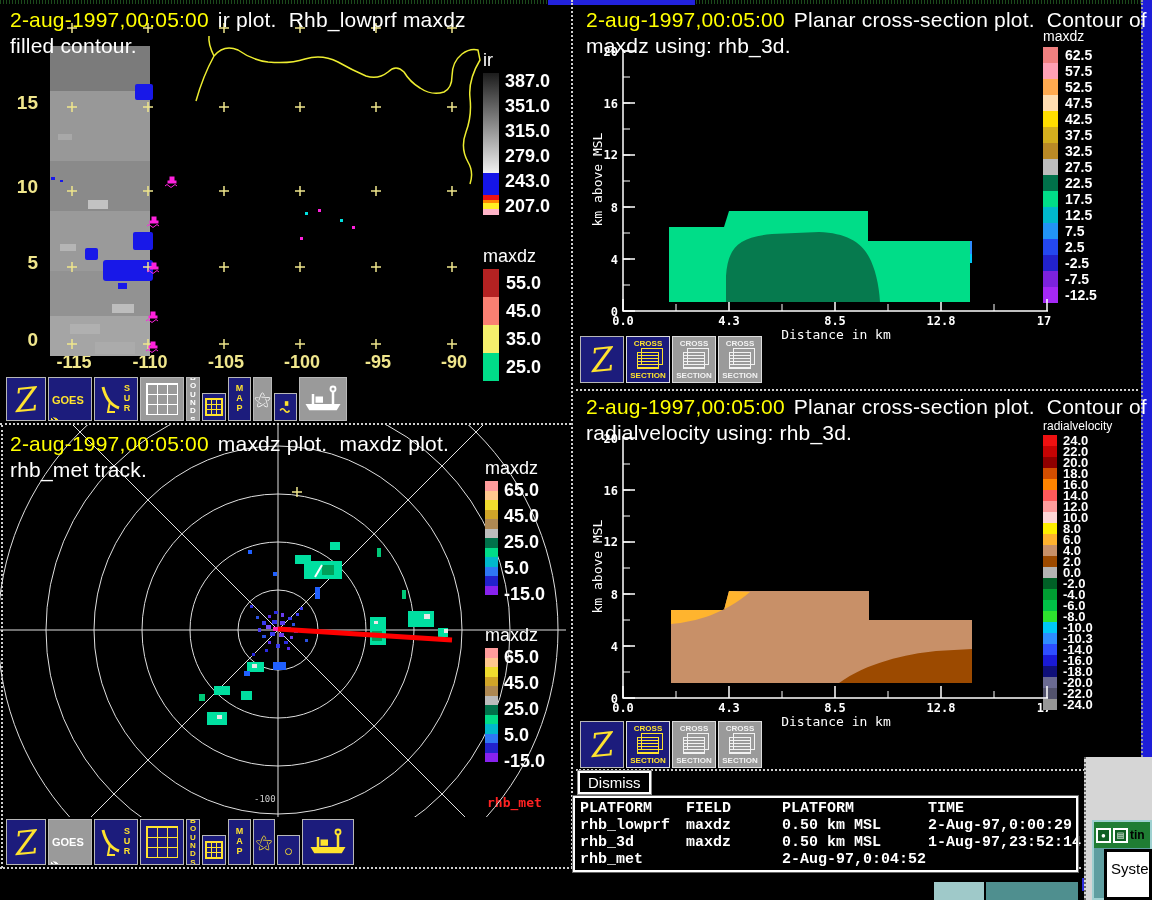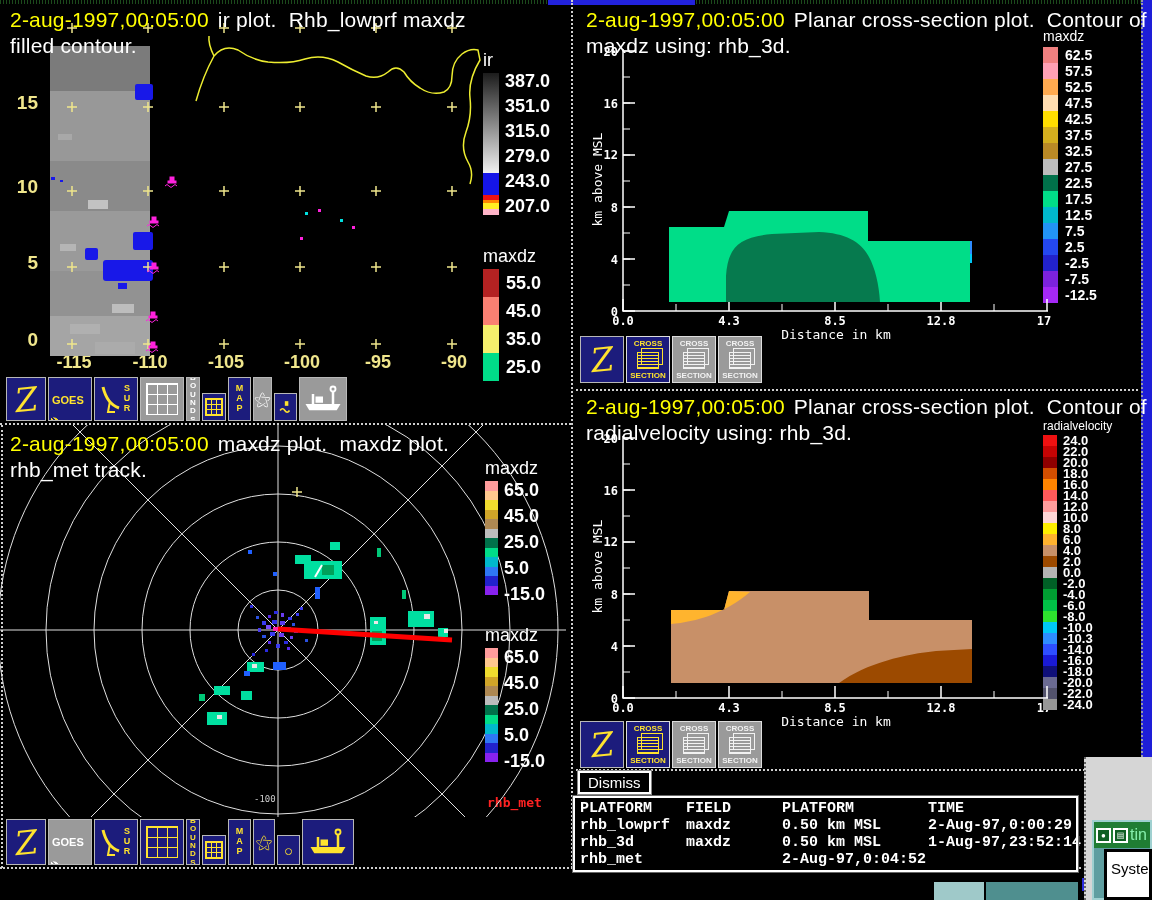--- a/index.html
+++ b/index.html
@@ -144,21 +144,21 @@
       font-size:18px;font-weight:bold;white-space:pre;}
   .termcursor{position:absolute;left:21px;top:17px;width:9px;height:12px;border:2px solid #00a000;}
   
   .graywin{position:absolute;left:1084px;top:757px;width:68px;height:143px;background:#d6d6d6;
       border-left:2px dotted #666;z-index:30;}
   .tinwin{position:absolute;left:1092px;top:820px;width:60px;height:80px;background:#5f9ea0;
       border:2px solid #9fd0d0;box-sizing:border-box;z-index:35;}
   .tinbar{display:flex;align-items:center;gap:2px;height:22px;background:#1f7d33;padding:2px;}
   .tinbtn{width:15px;height:15px;box-sizing:border-box;border:2px solid #fff;background:#0f5f23;
       color:#fff;font-size:8px;display:flex;align-items:center;justify-content:center;cursor:pointer;}
-  .tintitle{color:#86efac;font-size:16px;font-weight:normal;}
+  .tintitle{color:#000000;font-size:12px;font-weight:bold;}
   .syswin{position:absolute;left:1104px;top:849px;width:48px;height:51px;background:#fff;
       border:3px solid #000;box-sizing:border-box;z-index:40;overflow:hidden;}
   .syswin span{display:block;margin:8px 0 0 4px;color:#000;font-size:15px;}
   .tealbar1{position:absolute;left:934px;top:882px;width:50px;height:18px;background:#9fc9c9;z-index:25;}
   .tealbar2{position:absolute;left:986px;top:882px;width:92px;height:18px;background:#4f8f8f;z-index:25;}
   .bluesq{position:absolute;left:1081px;top:877px;width:13px;height:13px;background:#2a2ae0;
       border:1px solid #000;z-index:26;}
 </style>
 </head>
 <body>

